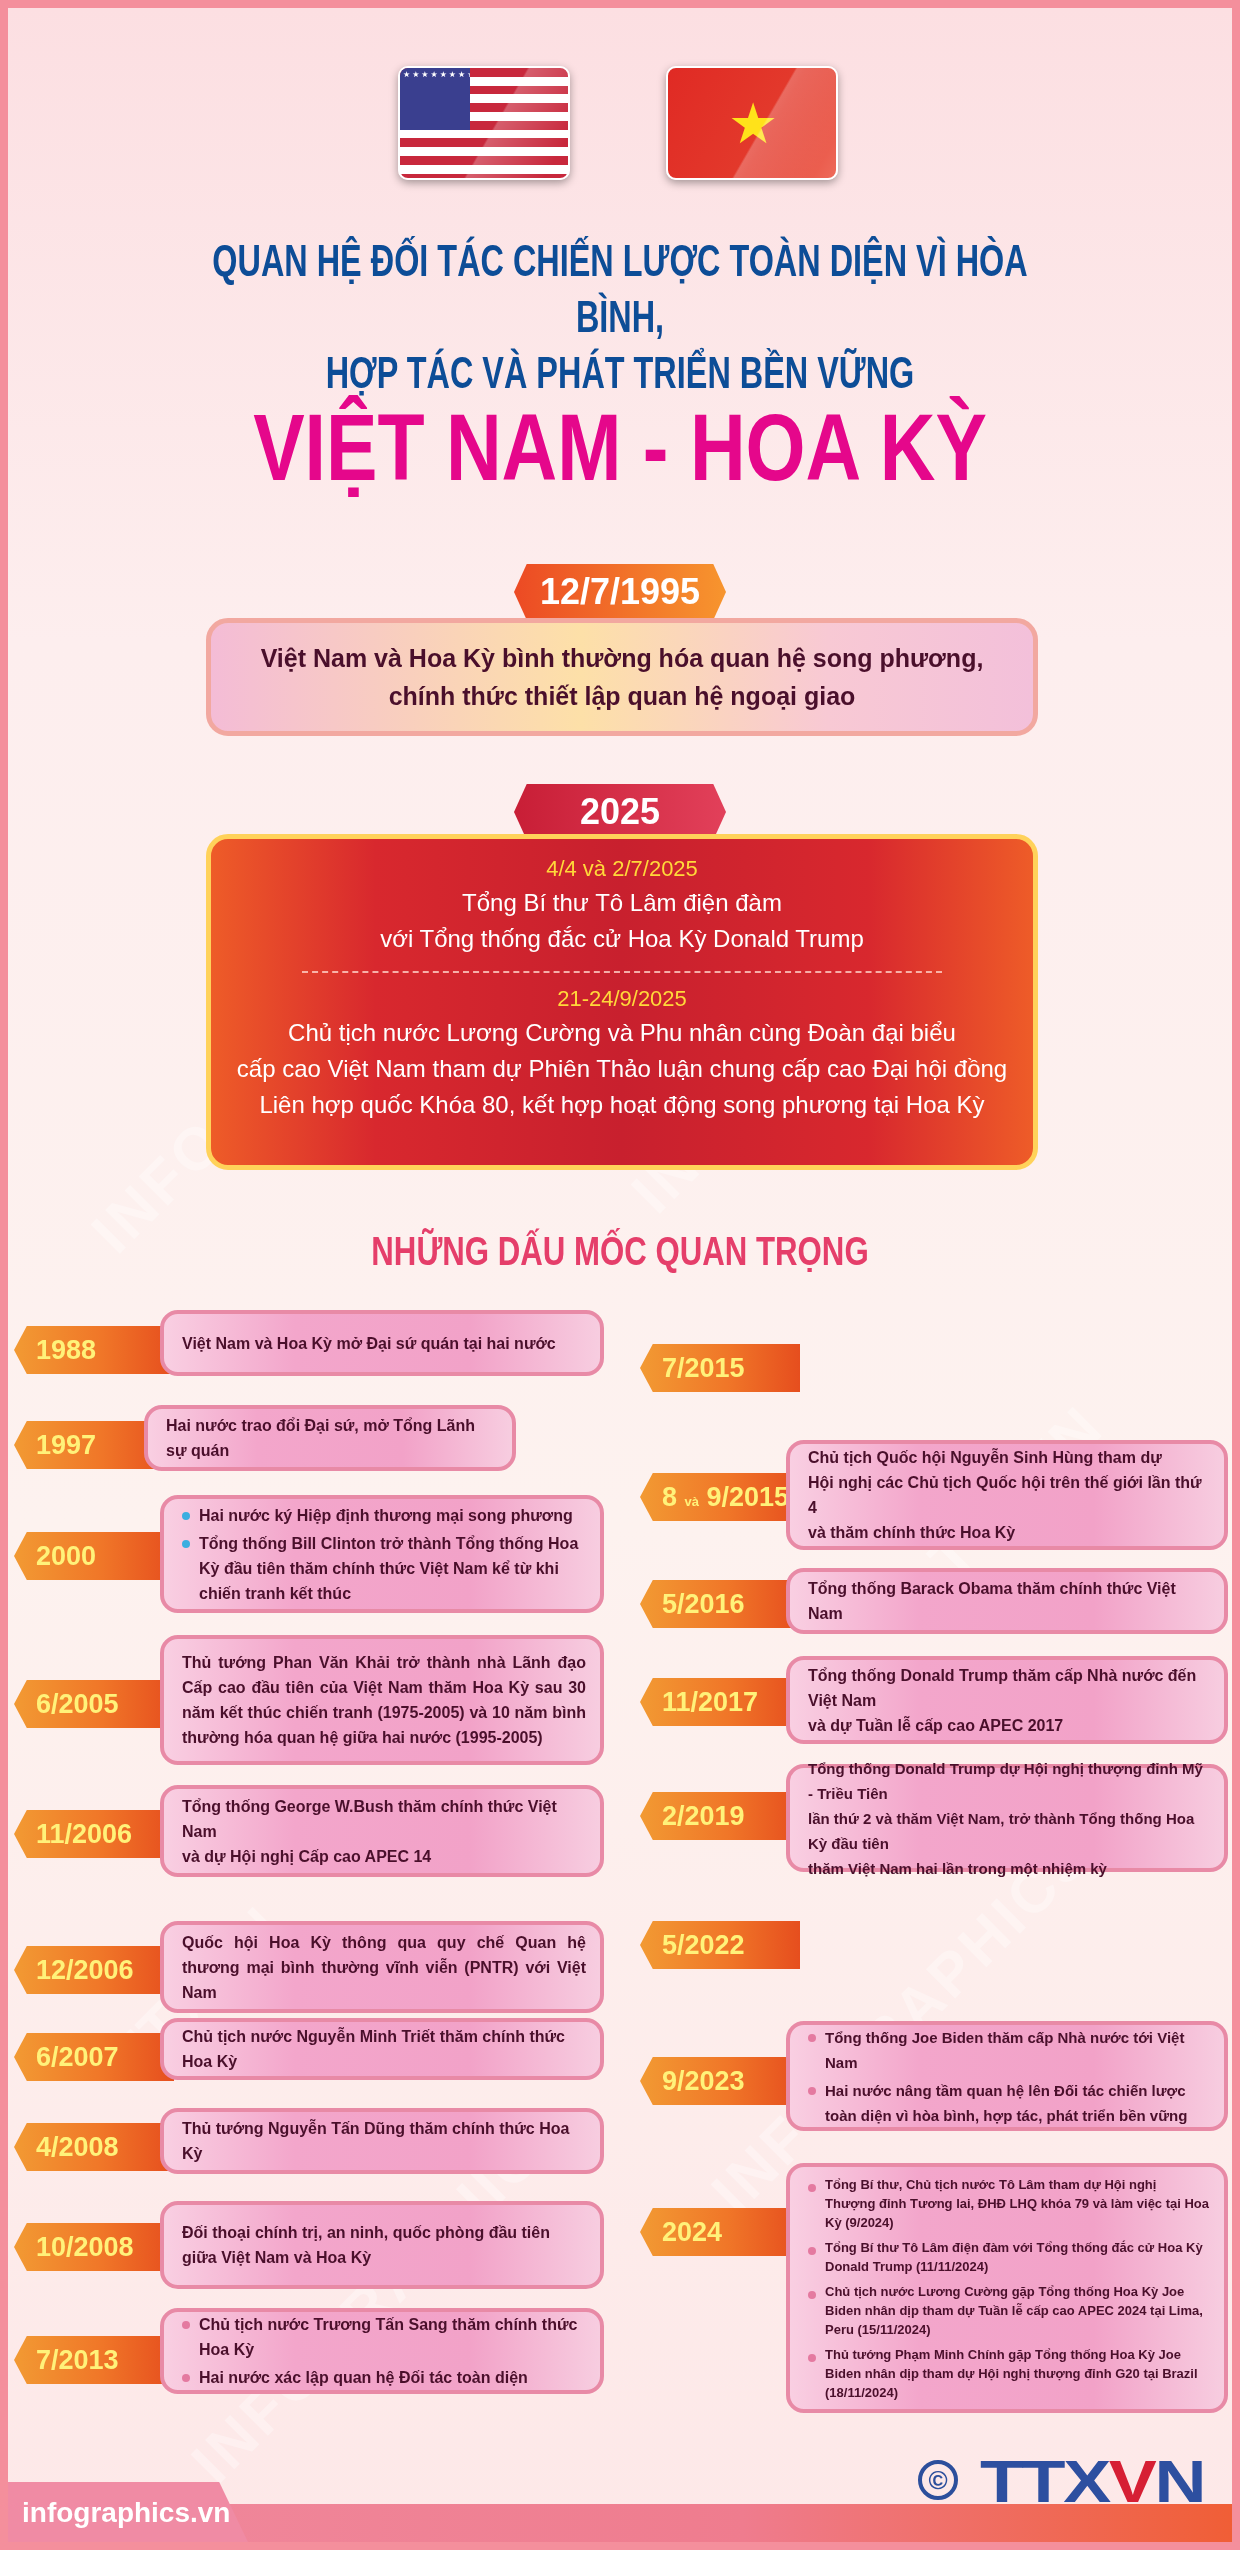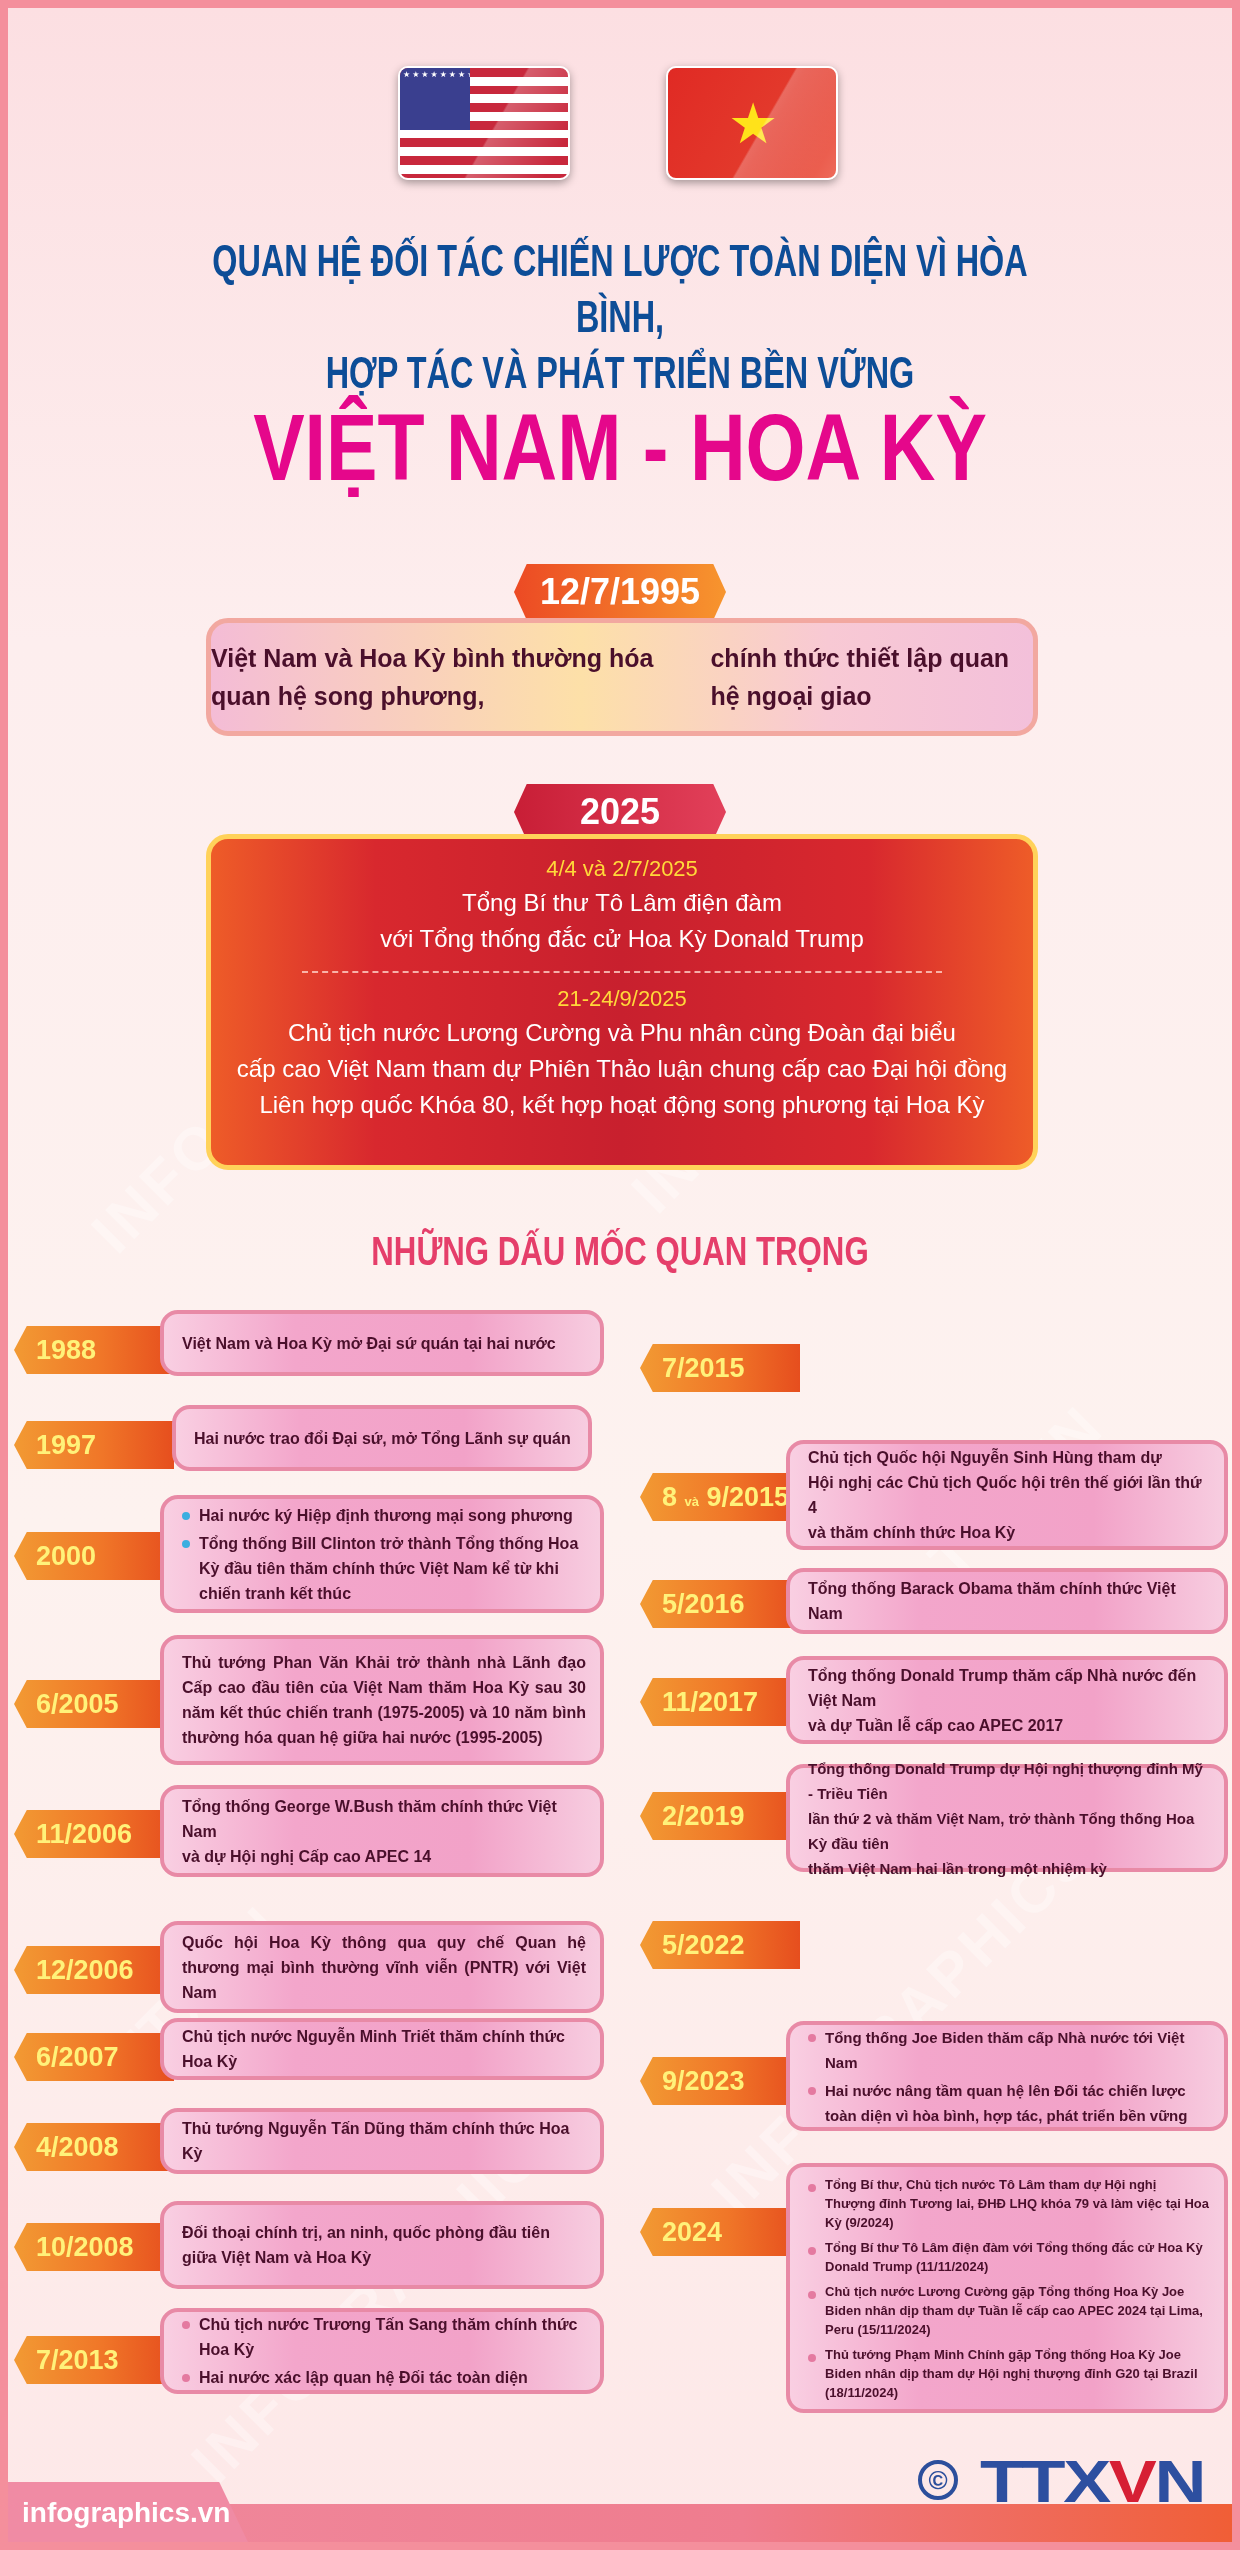--- a/index.html
+++ b/index.html
@@ -13,21 +13,21 @@
 .us .canton{position:absolute;left:0;top:0;width:70px;height:62px;background:#3a3f8f;color:#fff;font-size:8px;line-height:10px;padding:2px 3px;letter-spacing:2px;overflow:hidden}
 .vn{left:658px;background:linear-gradient(120deg,#e02a24 0%,#e33a2c 60%,#ee6a5a 100%)}
 .vn .star{position:absolute;left:60px;top:28px;font-size:56px;color:#ffe21a;line-height:56px}
 .glare{position:absolute;inset:0;background:linear-gradient(120deg,rgba(255,255,255,0) 55%,rgba(255,255,255,.25) 56%,rgba(255,255,255,0) 90%)}
 .title1{position:absolute;left:0;top:225px;width:1224px;text-align:center;color:#0d4d97;font-weight:700;font-size:45px;line-height:56px;transform:scaleX(.72);transform-origin:center;letter-spacing:0}
 .title2{position:absolute;left:0;top:390px;width:1224px;text-align:center;color:#e5078b;font-weight:700;font-size:94px;line-height:100px;transform:scaleX(.82);transform-origin:center}
 .hexbadge{position:absolute;height:56px;color:#fff;font-weight:700;font-size:36px;line-height:56px;text-align:center;clip-path:polygon(6% 0,94% 0,100% 50%,94% 100%,6% 100%,0 50%)}
 .b1995{left:506px;top:556px;width:212px;background:linear-gradient(90deg,#ec4a24,#f7952e)}
 .b2025{left:506px;top:776px;width:212px;background:linear-gradient(90deg,#c81e36,#e2405a)}
 .box1995{position:absolute;left:198px;top:610px;width:832px;height:118px;border-radius:22px;border:5px solid #f2a8a0;
-  background:linear-gradient(90deg,#f4bcd6 0%,#fde0a8 45%,#f8c9d4 75%,#f3c0da 100%);display:flex;flex-direction:row;justify-content:center;align-items:center;color:#4a0f2b;font-weight:700;font-size:25px;line-height:38px}
+  background:linear-gradient(90deg,#f4bcd6 0%,#fde0a8 45%,#f8c9d4 75%,#f3c0da 100%);display:flex;flex-direction:column;justify-content:center;align-items:center;color:#4a0f2b;font-weight:700;font-size:25px;line-height:38px}
 .box2025{position:absolute;left:198px;top:826px;width:832px;height:336px;border-radius:22px;border:5px solid #ffd25a;
   background:linear-gradient(90deg,#ee5c28 0%,#d8282e 20%,#c8202e 50%,#d8282e 80%,#ee5c28 100%);text-align:center;color:#fff;font-weight:400}
 .box2025 .d{color:#ffd93a;font-size:22px;line-height:32px}
 .box2025 .t{font-size:24px;line-height:36px}
 .dash{margin:14px auto 10px;width:640px;border-top:2px dashed rgba(255,210,200,.8)}
 .sect{position:absolute;left:0;top:1215px;width:1224px;text-align:center;color:#e53e6a;font-weight:700;font-size:40px;line-height:56px;transform:scaleX(.78);transform-origin:center}
 .tag{position:absolute;height:48px;width:160px;clip-path:polygon(8% 0,100% 0,100% 100%,8% 100%,0 50%);
   background:linear-gradient(90deg,#f29a33 0%,#f07628 55%,#e64e1e 100%);color:#fff27a;font-weight:700;font-size:27px;line-height:48px;padding-left:22px}
 .tag small{font-size:13px}
 .card{position:absolute;border-radius:18px;border:4px solid #e88aa6;
@@ -90,21 +90,21 @@
   </div>
 
   <div class="sect">NHỮNG DẤU MỐC QUAN TRỌNG</div>
 
   <div class="tag" style="left:6px;top:1318px">1988</div>
   <div class="card" style="left:152px;top:1302px;width:444px;height:66px">
     <p>Việt Nam và Hoa Kỳ mở Đại sứ quán tại hai nước</p>
   </div>
 
   <div class="tag" style="left:6px;top:1413px">1997</div>
-  <div class="card" style="left:164px;top:1397px;width:420px;height:66px">
+  <div class="card" style="left:136px;top:1397px;width:372px;height:66px">
     <p>Hai nước trao đổi Đại sứ, mở Tổng Lãnh sự quán</p>
   </div>
 
   <div class="tag" style="left:6px;top:1524px">2000</div>
   <div class="card" style="left:152px;top:1487px;width:444px;height:118px;--dot:#3aaee0">
     <ul>
       <li>Hai nước ký Hiệp định thương mại song phương</li>
       <li>Tổng thống Bill Clinton trở thành Tổng thống Hoa Kỳ đầu tiên thăm chính thức Việt Nam kể từ khi chiến tranh kết thúc</li>
     </ul>
   </div>

